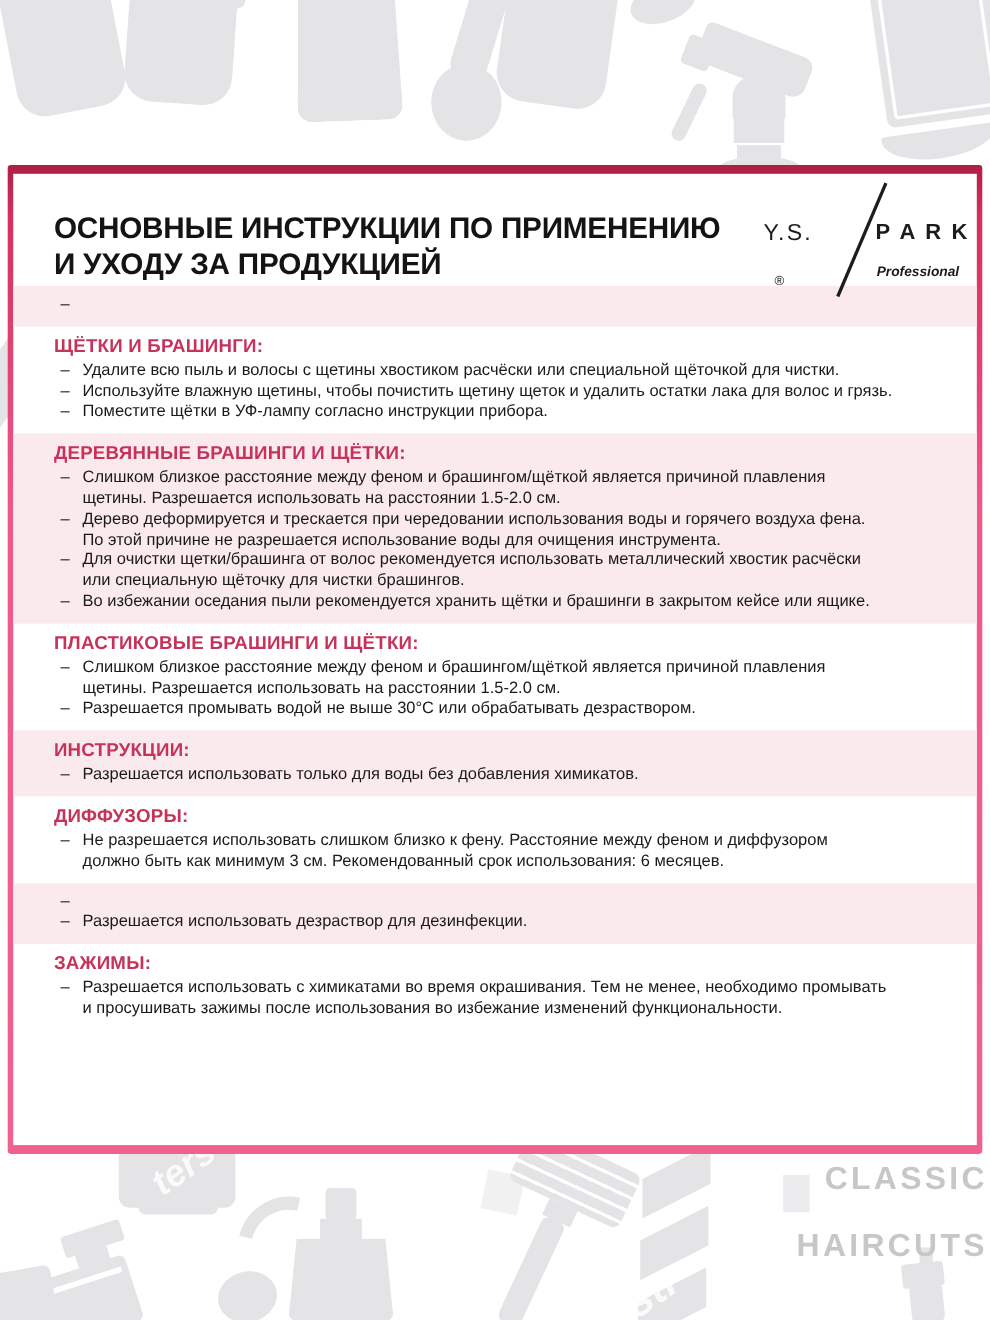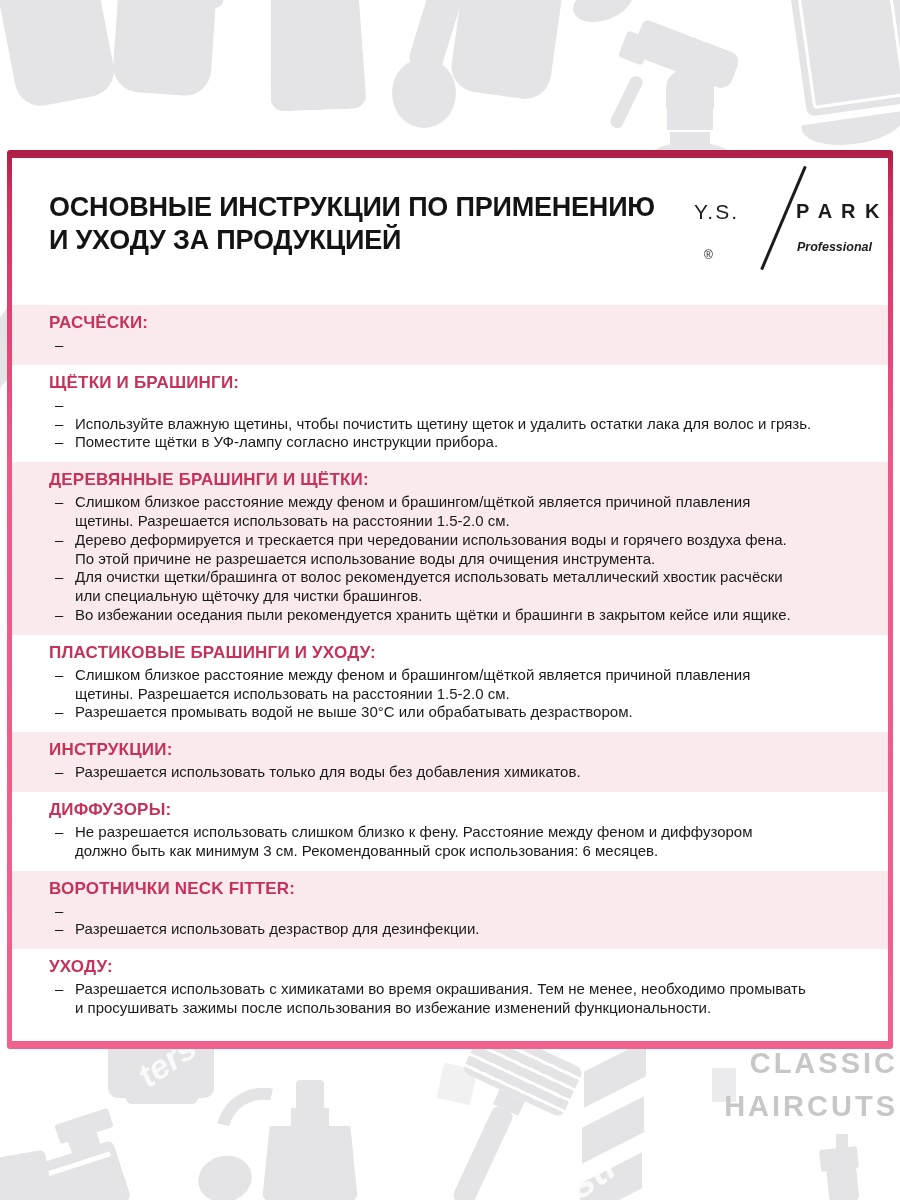--- a/index.html
+++ b/index.html
@@ -55,31 +55,31 @@
   .stripe3{left:580px;top:1168px;}
   .sp2-tip{left:836px;top:1134px;width:12px;height:16px;}
   .sp2-head{left:820px;top:1148px;width:38px;height:22px;transform:rotate(-6deg);border-radius:3px;}
   .sp2-body{left:828px;top:1168px;width:30px;height:36px;transform:rotate(-6deg);border-radius:4px 4px 8px 8px;}
   .sq2{left:712px;top:1068px;width:24px;height:34px;background:#ececee;}
   .wm-frag{position:absolute;font-style:italic;font-weight:700;color:rgba(255,255,255,0.8);background:none;}
   .wm-ters{left:136px;top:1042px;font-size:34px;transform:rotate(-35deg);}
   .wm-str{left:568px;top:1152px;font-size:40px;transform:rotate(-35deg);}
   .classic{
     position:absolute;right:2px;top:1042px;z-index:1;text-align:right;
-    font-weight:700;font-size:29px;line-height:43px;letter-spacing:3px;
+    font-weight:700;font-size:29px;line-height:61px;letter-spacing:3px;
     color:#c7c7c7;white-space:pre-line;
   }
   
   .card-frame{
     position:absolute;left:7px;top:150px;width:886px;height:899px;z-index:2;
     background:linear-gradient(180deg,#ad1f44 0%,#d52f60 5%,#ee5988 35%,#f0618e 100%);
     padding:8px 5px;box-sizing:border-box;border-radius:3px;
   }
   .card{width:100%;height:100%;background:#ffffff;position:relative;overflow:hidden;}
-  .title-block{position:relative;height:147px;box-sizing:border-box;padding:33px 22px 0 37px;}
+  .title-block{position:relative;height:102px;box-sizing:border-box;padding:33px 22px 0 37px;}
   .page-title{
     margin:0;font-size:27px;font-weight:700;line-height:32.5px;letter-spacing:-0.2px;
     color:#141414;white-space:pre-line;
   }
   .logo{position:absolute;top:12px;right:14px;width:180px;height:100px;}
   .logo span{position:absolute;color:#1c1c1c;}
   .logo .ys{left:0;top:30px;font-size:21px;font-weight:400;letter-spacing:2px;}
   .logo .slash{left:88px;top:-8px;width:3px;height:112px;background:#1c1c1c;transform:rotate(23deg);}
   .logo .park{left:102px;top:30px;font-size:20px;font-weight:700;letter-spacing:2px;white-space:pre;}
   .logo .professional{right:2px;top:70px;font-size:12.5px;font-weight:700;font-style:italic;}
@@ -157,33 +157,33 @@
       <div class="logo">
         <span class="ys">Y.S.</span>
         <span class="slash"></span>
         <span class="park">P A R K</span>
         <span class="professional">Professional</span>
         <span class="registered">®</span>
       </div>
     </div>
     <main>
   <section class="section tinted">
-    <h2 class="section-heading">РАСЧЁСКИ:</h2>
     <div class="bullet-list">
             <div class="bullet">
               <span class="dash">–</span>
             </div>
           </div>
   </section>
 
   <section class="section">
     <h2 class="section-heading">ЩЁТКИ И БРАШИНГИ:</h2>
     <div class="bullet-list">
             <div class="bullet">
               <span class="dash">–</span>
+              <span class="btxt">Удалите всю пыль и волосы с щетины хвостиком расчёски или специальной щёточкой для чистки.</span>
             </div>
             <div class="bullet">
               <span class="dash">–</span>
               <span class="btxt">Используйте влажную щетины, чтобы почистить щетину щеток и удалить остатки лака для волос и грязь.</span>
             </div>
             <div class="bullet">
               <span class="dash">–</span>
               <span class="btxt">Поместите щётки в УФ-лампу согласно инструкции прибора.</span>
             </div>
           </div>
@@ -208,21 +208,21 @@
 или специальную щёточку для чистки брашингов.</span>
             </div>
             <div class="bullet">
               <span class="dash">–</span>
               <span class="btxt">Во избежании оседания пыли рекомендуется хранить щётки и брашинги в закрытом кейсе или ящике.</span>
             </div>
           </div>
   </section>
 
   <section class="section">
-    <h2 class="section-heading">ПЛАСТИКОВЫЕ БРАШИНГИ И УХОДУ:</h2>
+    <h2 class="section-heading">ПЛАСТИКОВЫЕ БРАШИНГИ И ЩЁТКИ:</h2>
     <div class="bullet-list">
             <div class="bullet">
               <span class="dash">–</span>
               <span class="btxt">Слишком близкое расстояние между феном и брашингом/щёткой является причиной плавления
 щетины. Разрешается использовать на расстоянии 1.5-2.0 см.</span>
             </div>
             <div class="bullet">
               <span class="dash">–</span>
               <span class="btxt">Разрешается промывать водой не выше 30°C или обрабатывать дезраствором.</span>
             </div>
@@ -244,34 +244,33 @@
     <div class="bullet-list">
             <div class="bullet">
               <span class="dash">–</span>
               <span class="btxt">Не разрешается использовать слишком близко к фену. Расстояние между феном и диффузором
 должно быть как минимум 3 см. Рекомендованный срок использования: 6 месяцев.</span>
             </div>
           </div>
   </section>
 
   <section class="section tinted">
-    <h2 class="section-heading">ВОРОТНИЧКИ NECK FITTER:</h2>
     <div class="bullet-list">
             <div class="bullet">
               <span class="dash">–</span>
             </div>
             <div class="bullet">
               <span class="dash">–</span>
               <span class="btxt">Разрешается использовать дезраствор для дезинфекции.</span>
             </div>
           </div>
   </section>
 
   <section class="section">
-    <h2 class="section-heading">УХОДУ:</h2>
+    <h2 class="section-heading">ЗАЖИМЫ:</h2>
     <div class="bullet-list">
             <div class="bullet">
               <span class="dash">–</span>
               <span class="btxt">Разрешается использовать с химикатами во время окрашивания. Тем не менее, необходимо промывать
 и просушивать зажимы после использования во избежание изменений функциональности.</span>
             </div>
           </div>
   </section>
 </main>
   </div>

